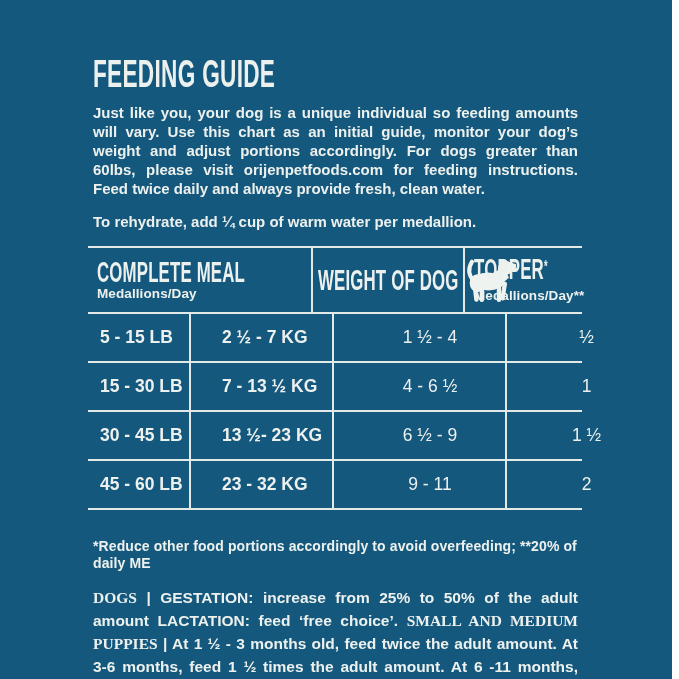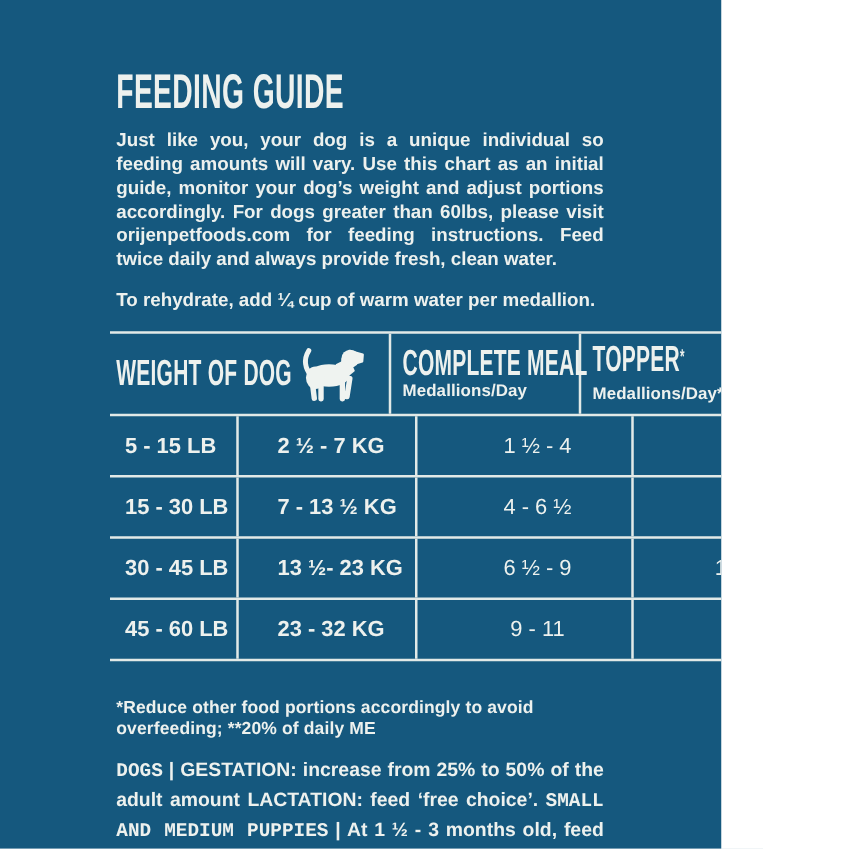--- a/index.html
+++ b/index.html
@@ -3,21 +3,21 @@
 <meta charset="utf-8">
 <style>
   :root{
     --bg:#15587E;
     --ink:#EDF1EE;
     --line:#E2E9E7;
   }
   html,body{margin:0;padding:0;background:#ffffff;}
   .panel{
     position:relative;
-    width:577px;height:679px;
+    width:672px;height:679px;
     box-sizing:border-box;
     background:var(--bg);
     color:var(--ink);
     font-family:"Liberation Sans","DejaVu Sans",sans-serif;
     padding:57px 94px 0 93px;
     overflow:hidden;
   }
   
   .title{
     font-size:39px;font-weight:bold;line-height:34px;
@@ -68,57 +68,57 @@
   
   .footnote{
     margin-top:28px;
     font-size:14px;line-height:17px;font-weight:bold;letter-spacing:.1px;
   }
   .footer{
     margin-top:13px;
     font-size:15.5px;line-height:23px;font-weight:bold;
     text-align:justify;
   }
-  .strong{font-family:Liberation Mono, monospace;font-weight:bold;}
+  .strong{font-family:Liberation Serif, serif;font-weight:bold;}
 </style>
 </head>
 <body>
 
 <div class="panel">
 
   <div class="title">FEEDING GUIDE</div>
 
   <p class="intro">Just like you, your dog is a unique individual so feeding amounts will vary. Use this chart as an initial guide, monitor your dog’s weight and adjust portions accordingly. For dogs greater than 60lbs, please visit orijenpetfoods.com for feeding instructions. Feed twice daily and always provide fresh, clean water.</p>
 
   <p class="rehydrate">To rehydrate, add ¼ cup of warm water per medallion.</p>
 
   <div class="ftable">
 
     <div class="t-head">
+      <div class="cell c-head-stack b-right">
+        <span class="cond">COMPLETE MEAL</span>
+        <span class="sub">Medallions/Day</span>
+      </div>
       <div class="cell c-weight b-right">
         <span class="cond">WEIGHT OF DOG</span>
         <svg class="dog" width="54" height="47" viewBox="0 0 60 52" aria-hidden="true">
           <g fill="#EFF3F0">
             <path d="M12,27 C7,21 5,13 10,5" fill="none" stroke="#EFF3F0" stroke-width="4.5" stroke-linecap="round"></path>
             <ellipse cx="28" cy="27" rx="18" ry="10"></ellipse>
             <ellipse cx="16" cy="29" rx="8.5" ry="10"></ellipse>
             <path d="M34,17 L46,11 L51,23 L39,33 Z"></path>
             <circle cx="47" cy="12" r="8"></circle>
             <path d="M46,5 L58,8.5 L57.5,14.5 L46,18 Z" stroke="#EFF3F0" stroke-width="2" stroke-linejoin="round"></path>
             <ellipse cx="42.5" cy="17" rx="3.4" ry="7" transform="rotate(-14 42.5 17)"></ellipse>
             <rect x="37.5" y="29" width="4.8" height="21" rx="2.2"></rect>
             <rect x="44.5" y="27" width="4.8" height="21" rx="2.2" transform="rotate(9 44.5 27)"></rect>
             <rect x="10.5" y="31" width="4.8" height="19" rx="2.2" transform="rotate(-7 10.5 31)"></rect>
             <rect x="18.5" y="33" width="4.8" height="17" rx="2.2"></rect>
           </g>
         </svg>
-      </div>
-      <div class="cell c-head-stack b-right">
-        <span class="cond">COMPLETE MEAL</span>
-        <span class="sub">Medallions/Day</span>
       </div>
       <div class="cell c-head-stack">
         <span class="cond"><span>TOPPER</span><span class="sup">*</span></span>
         <span class="sub">Medallions/Day**</span>
       </div>
     </div>
 
     <div class="t-row">
       <div class="cell c-lb b-right">5 - 15 LB</div>
       <div class="cell c-kg b-right">2 ½ - 7 KG</div>

